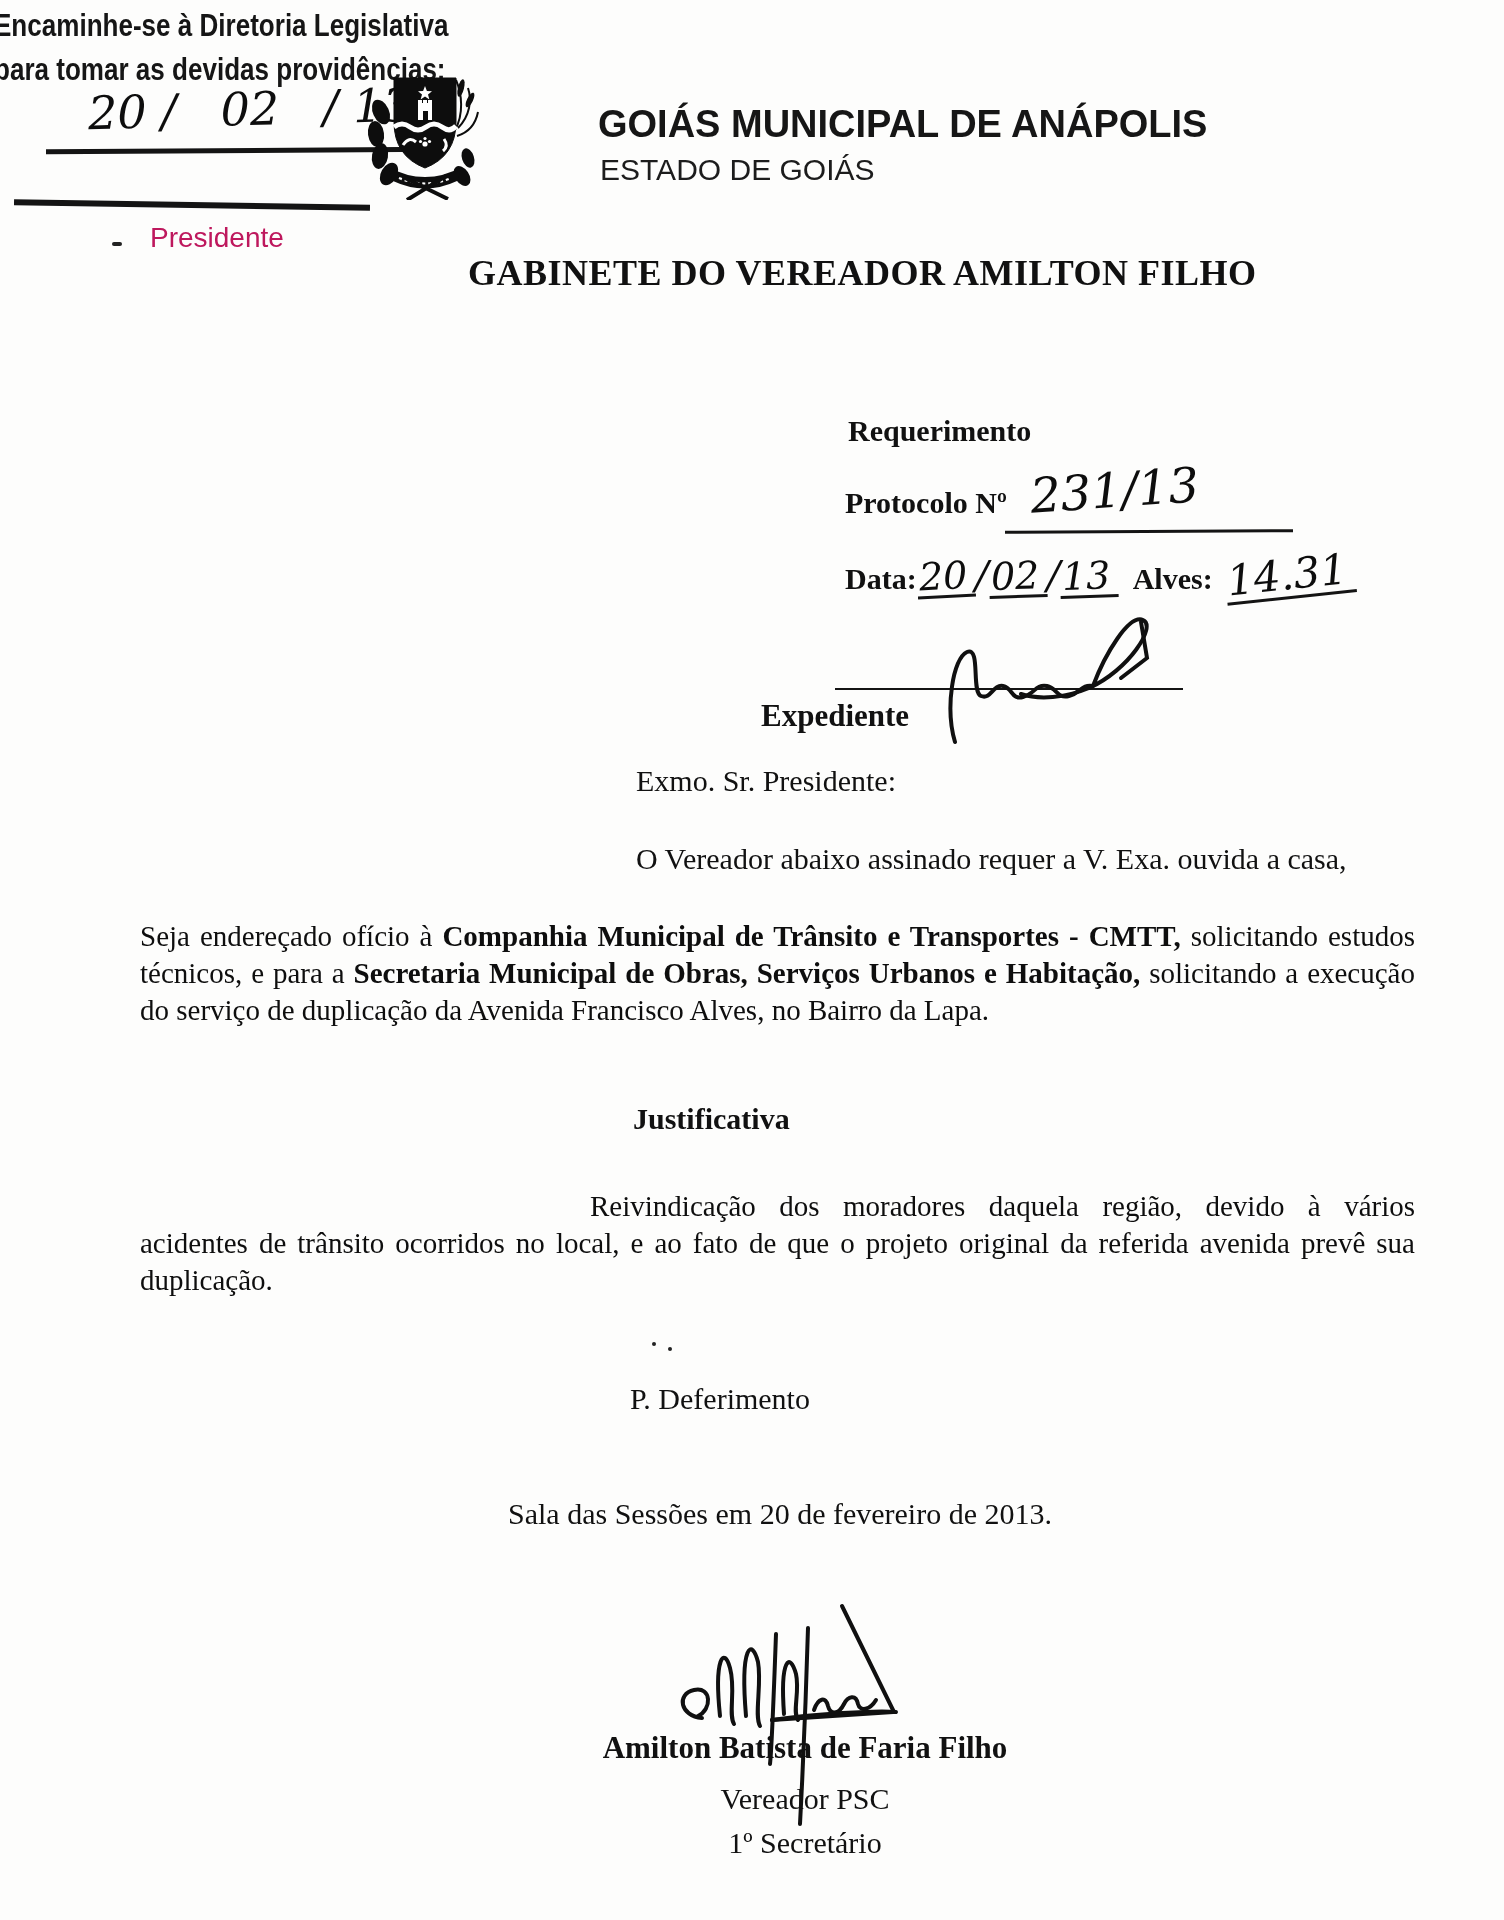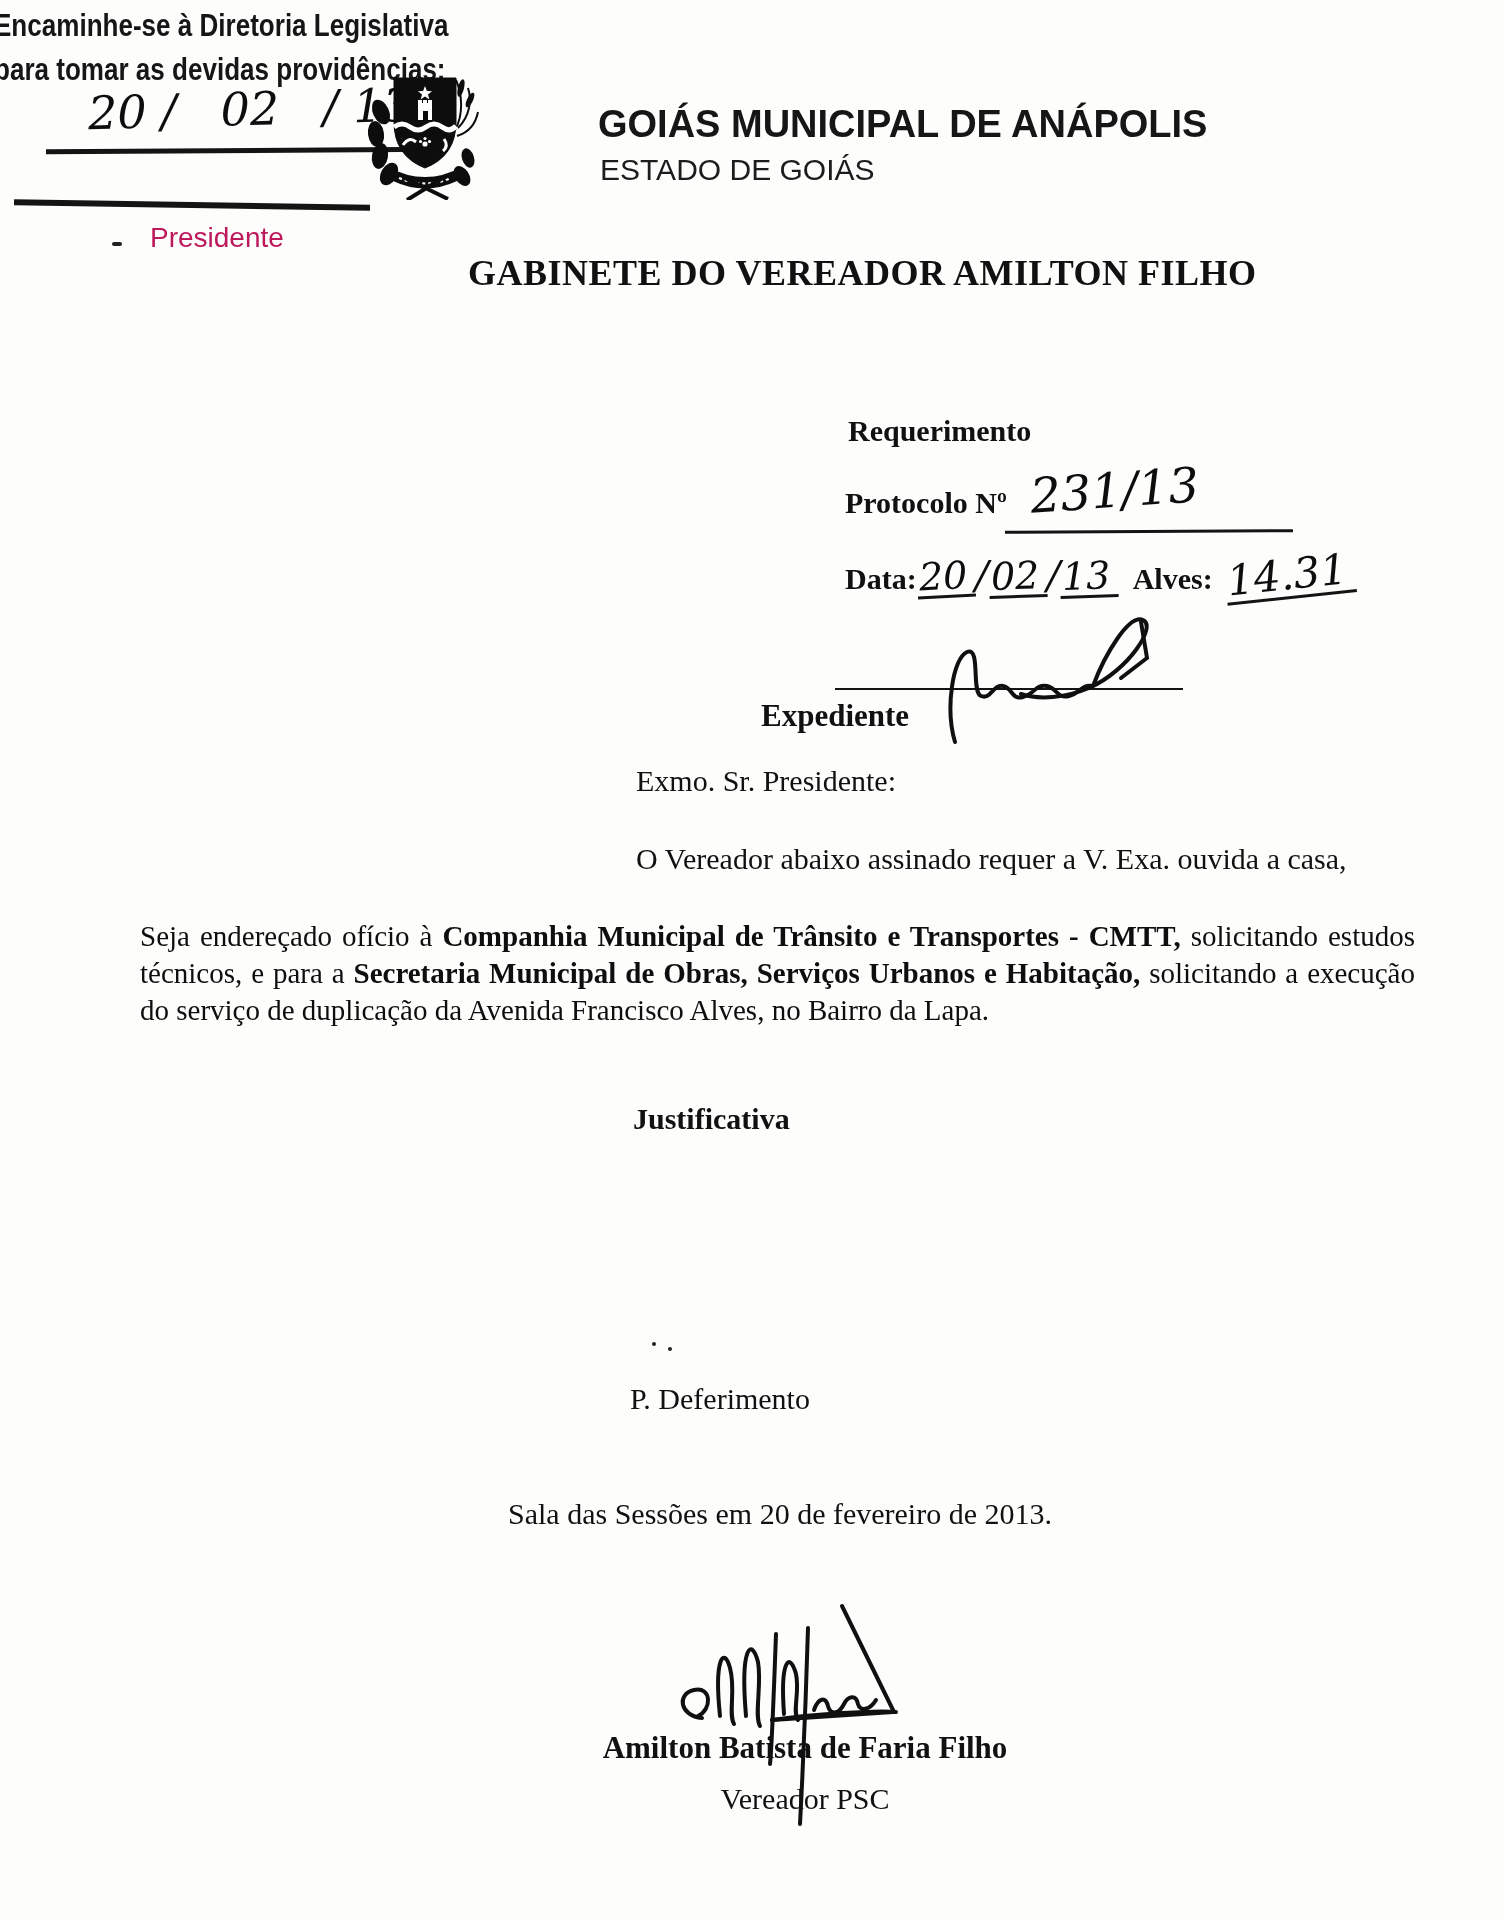--- a/index.html
+++ b/index.html
@@ -109,30 +109,32 @@
   <div class="abs doc-label" style="left:761px;top:698px;font-size:31px;">Expediente</div>
 
   <div class="abs body-text" style="left:636px;top:764px;">Exmo. Sr. Presidente:</div>
 
   <div class="abs body-text" style="left:636px;top:842px;">O Vereador abaixo assinado requer a V. Exa. ouvida a casa,</div>
 
   <div class="abs para" style="left:140px;top:918px;width:1275px;"><span>Seja endereçado ofício à </span><span class="b">Companhia Municipal de Trânsito e Transportes - CMTT,</span><span> solicitando estudos técnicos, e para a </span><span class="b">Secretaria Municipal de Obras, Serviços Urbanos e Habitação,</span><span> solicitando a execução do serviço de duplicação da Avenida Francisco Alves, no Bairro da Lapa.</span></div>
 
   <div class="abs doc-label" style="left:633px;top:1102px;">Justificativa</div>
 
+  <div class="abs para" style="left:140px;top:1188px;width:1275px;text-indent:450px;">Reivindicação dos moradores daquela região, devido à vários acidentes de trânsito ocorridos no local, e ao fato de que o projeto original da referida avenida prevê sua duplicação.</div>
 
   <div class="abs speck" style="left:652px;top:1342px;width:4px;height:4px;"></div>
   <div class="abs speck" style="left:668px;top:1347px;width:4px;height:4px;"></div>
 
   <div class="abs body-text" style="left:630px;top:1382px;">P. Deferimento</div>
 
   <div class="abs body-text" style="left:508px;top:1497px;">Sala das Sessões em 20 de fevereiro de 2013.</div>
 
   <div class="abs serif" style="left:580px;top:1730px;width:450px;text-align:center;font-size:31px;font-weight:bold;white-space:nowrap;">Amilton Batista de Faria Filho</div>
   <div class="abs serif" style="left:580px;top:1782px;width:450px;text-align:center;font-size:30px;white-space:nowrap;">Vereador PSC</div>
+  <div class="abs serif" style="left:580px;top:1826px;width:450px;text-align:center;font-size:30px;white-space:nowrap;">1º Secretário</div>
 
   <div class="abs" style="left:652px;top:1596px;width:250px;height:250px;z-index:3;pointer-events:none;">
     <svg width="250" height="250" viewBox="0 0 250 250">
       <g fill="none" stroke="#101010" stroke-width="4" stroke-linecap="round">
         <path d="M50 122 C28 120 24 98 42 94 C60 90 60 114 46 120"></path>
         <path d="M68 120 C62 62 72 50 78 72 C84 94 76 118 82 128"></path>
         <path d="M94 120 C88 48 100 42 106 66 C110 88 102 120 108 130"></path>
         <path d="M124 38 C122 92 120 150 118 168"></path>
         <path d="M132 118 C128 62 138 56 144 78 C148 96 140 116 146 124"></path>
         <path d="M156 32 C154 102 150 190 148 228"></path>

